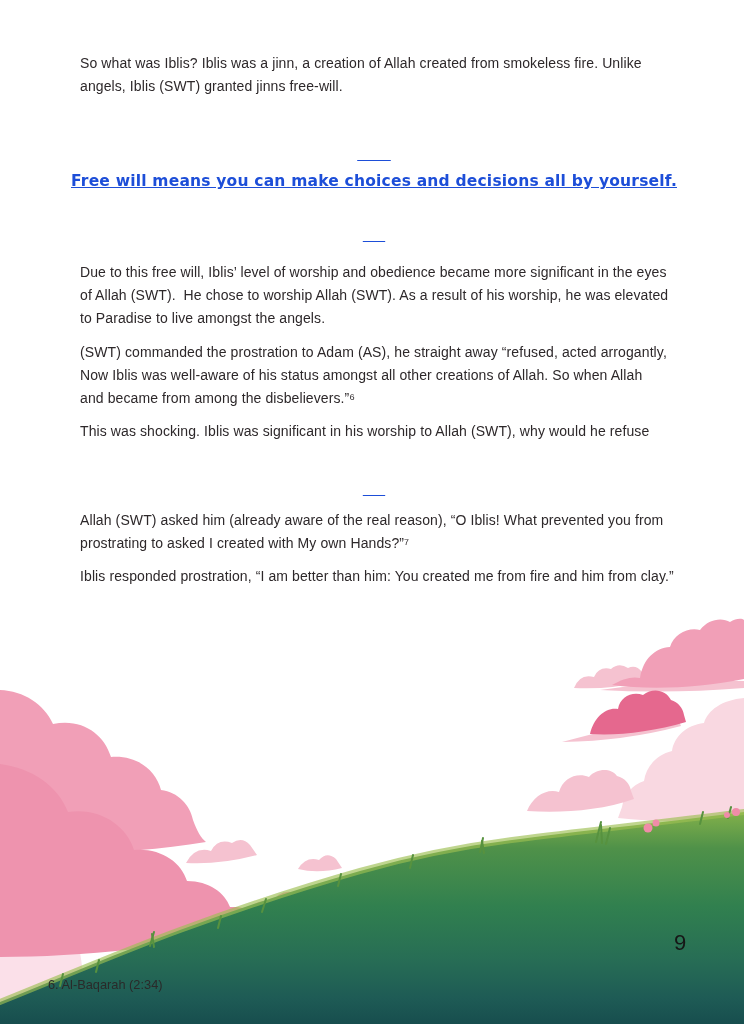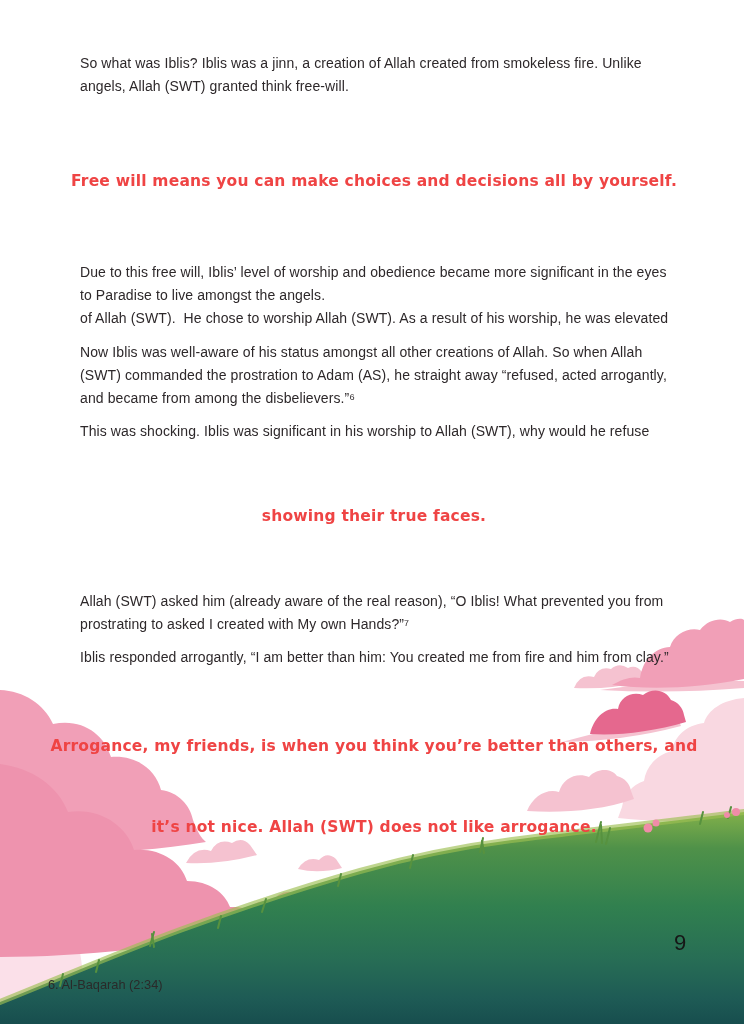--- a/index.html
+++ b/index.html
@@ -17,22 +17,22 @@
   }
   .para{font-size:14px;line-height:23px;font-weight:400;letter-spacing:0.1px;margin-left:32px;}
   .para .line{white-space:pre;}
   .p2{margin-top:12px;}
   .p3{margin-top:11px;}
   .p4{margin-top:10px;}
   .p5{margin-top:6px;}
   .p6{margin-top:10px;}
   .callout{
     font-family:"DejaVu Sans", sans-serif;
-    color:#ef4444;font-weight:700;font-size:15.5px;line-height:27px;
-    text-align:center;letter-spacing:0.2px;white-space:pre;
+    color:#1d4ed8;font-weight:700;font-size:15.5px;line-height:27px;
+    text-align:center;letter-spacing:0.2px;white-space:pre;text-decoration:underline;
   }
   .c1{margin-top:16px;}
   .c2{margin-top:6px;}
   .c3{margin-top:10px;}
   .footnotes{
     position:absolute;left:48px;top:942px;z-index:3;
     font-size:12.8px;line-height:17px;color:#2A2A2A;white-space:pre;
   }
   .page-number{
     position:absolute;left:674px;top:930px;z-index:3;
@@ -104,60 +104,55 @@
         <circle cx="656" cy="823" r="3.5"></circle>
       <circle cx="736" cy="812" r="4"></circle>
         <circle cx="727" cy="815" r="3"></circle>
     </g>
   </svg>
 
   <div class="text-layer">
 
     <div class="para p1">
       <div class="line">So what was Iblis? Iblis was a jinn, a creation of Allah created from smokeless fire. Unlike</div>
-      <div class="line">angels, Allah (SWT) granted think free-will.</div>
+      <div class="line">angels, Iblis (SWT) granted jinns free-will.</div>
     </div>
 
     <div class="callout c1">
       <div class="line">Free will means you can make choices and decisions all by yourself.</div>
     </div>
 
     <div class="para p2">
       <div class="line">Due to this free will, Iblis’ level of worship and obedience became more significant in the eyes</div>
+      <div class="line">of Allah (SWT).  He chose to worship Allah (SWT). As a result of his worship, he was elevated</div>
       <div class="line">to Paradise to live amongst the angels.</div>
-      <div class="line">of Allah (SWT).  He chose to worship Allah (SWT). As a result of his worship, he was elevated</div>
     </div>
 
     <div class="para p3">
+      <div class="line">(SWT) commanded the prostration to Adam (AS), he straight away “refused, acted arrogantly,</div>
       <div class="line">Now Iblis was well-aware of his status amongst all other creations of Allah. So when Allah</div>
-      <div class="line">(SWT) commanded the prostration to Adam (AS), he straight away “refused, acted arrogantly,</div>
       <div class="line">and became from among the disbelievers.”⁶</div>
     </div>
 
     <div class="para p4">
       <div class="line">This was shocking. Iblis was significant in his worship to Allah (SWT), why would he refuse</div>
     </div>
 
     <div class="callout c2">
-      <div class="line">showing their true faces.</div>
     </div>
 
     <div class="para p5">
       <div class="line">Allah (SWT) asked him (already aware of the real reason), “O Iblis! What prevented you from</div>
       <div class="line">prostrating to asked I created with My own Hands?”⁷</div>
     </div>
 
     <div class="para p6">
-      <div class="line">Iblis responded arrogantly, “I am better than him: You created me from fire and him from clay.”</div>
+      <div class="line">Iblis responded prostration, “I am better than him: You created me from fire and him from clay.”</div>
     </div>
 
-    <div class="callout c3">
-      <div class="line">Arrogance, my friends, is when you think you’re better than others, and</div>
-      <div class="line">it’s not nice. Allah (SWT) does not like arrogance.</div>
-    </div>
 
   </div>
 
   <div class="footnotes">
     <div class="line">6. Al-Baqarah (2:34)</div>
     
   </div>
 
   <div class="page-number">9</div>
 

